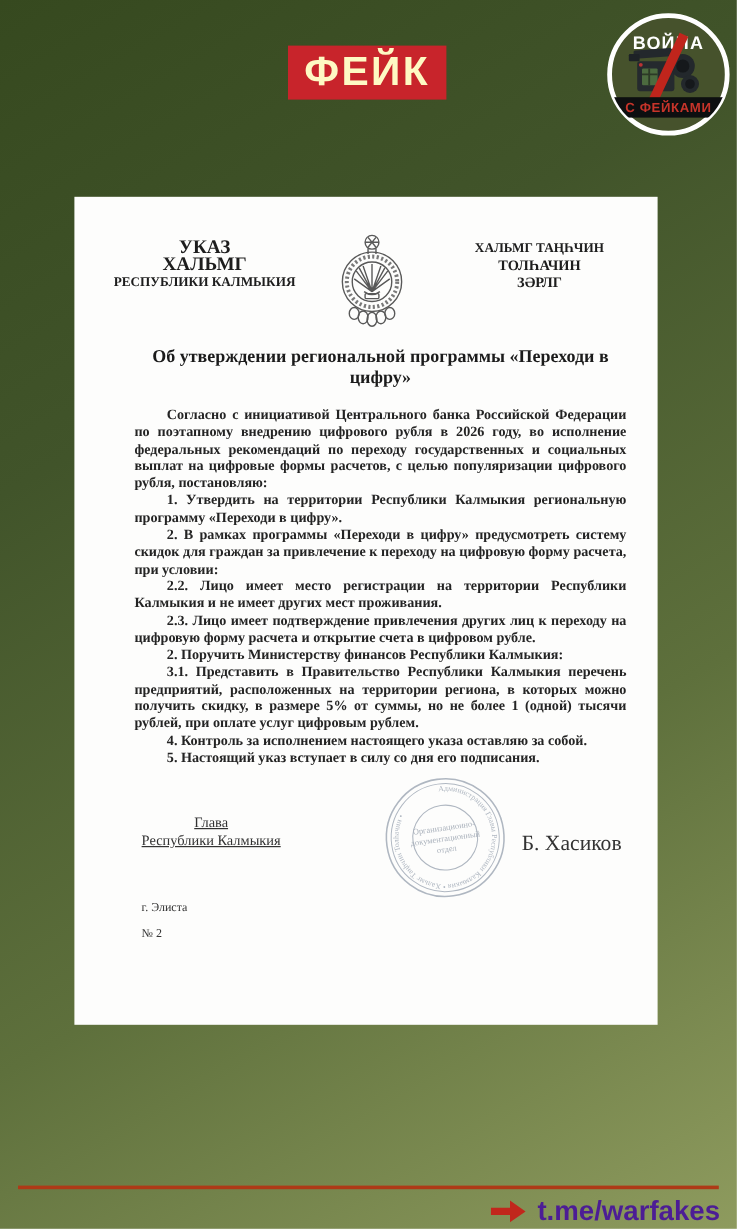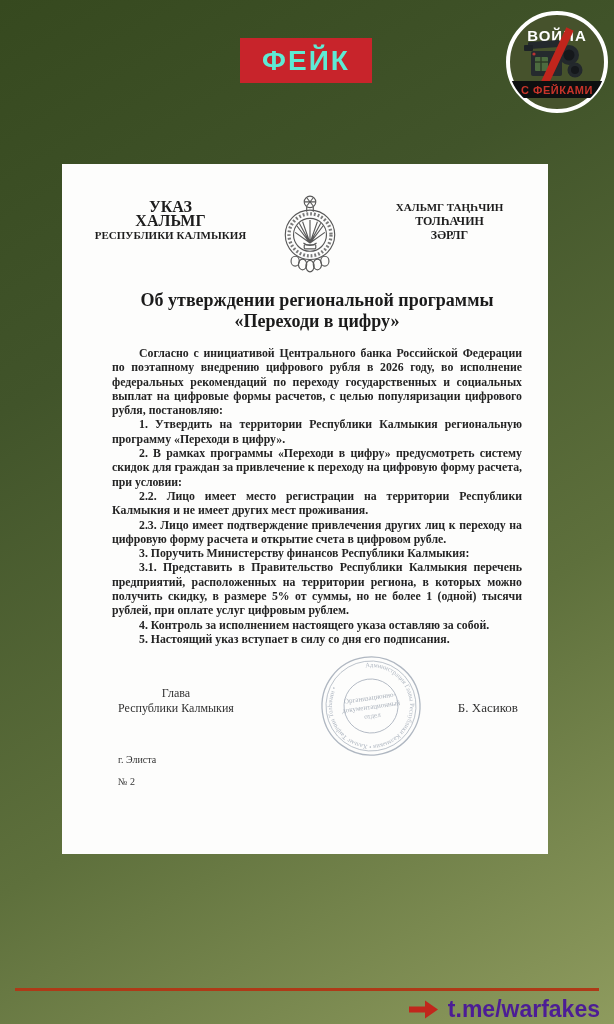--- a/index.html
+++ b/index.html
@@ -4,49 +4,49 @@
 <style>
   html,body{margin:0;padding:0;}
   body{
     width:614px;height:1024px;position:relative;overflow:hidden;
     background:linear-gradient(150deg,#36491f 0%,#41542a 30%,#5e703c 65%,#8e9b5e 100%);
     font-family:"Liberation Sans",sans-serif;
   }
   
   .fake-badge{
     position:absolute;left:240px;top:38px;width:132px;height:45px;
-    background:#c8242b;color:#5eead4;display:flex;align-items:center;justify-content:center;
-    font-weight:bold;font-size:28px;letter-spacing:2px;
+    background:#c8242b;color:#fef9c3;display:flex;align-items:center;justify-content:center;
+    font-weight:bold;font-size:34px;letter-spacing:2px;
   }
   .logo{position:absolute;left:504px;top:9px;width:106px;height:106px;}
   .footer-line{position:absolute;left:15px;right:15px;top:988px;height:3px;background:#ae3a17;}
   .footer-link{
     position:absolute;right:14px;top:996px;display:flex;align-items:center;gap:9px;
     color:#4c1d95;font-weight:bold;font-size:23px;
   }
   
   .page{
     position:absolute;left:62px;top:164px;width:486px;height:690px;background:#fdfdfc;
     color:#222;font-family:"Liberation Serif",serif;box-sizing:border-box;padding-top:28px;
   }
   .doc-header{display:flex;align-items:flex-start;padding:0 20px 0 30px;}
   .hdr-col{width:36%;text-align:center;font-weight:bold;line-height:14px;padding-top:8px;color:#1d1d1d;}
   .hdr-col .s1{font-size:11px;}
   .hdr-col .s2{font-size:12px;}
   .hdr-emblem{flex:1;display:flex;justify-content:center;}
   .doc-title{
-    text-align:center;font-weight:bold;font-size:18px;color:#1b1b1b;
+    text-align:center;font-weight:bold;font-size:15px;color:#1b1b1b;
     margin:14px 26px 0 50px;
   }
   .doc-body{margin:14px 26px 0 50px;font-size:11.8px;line-height:14.3px;color:#242424;}
   .doc-body p{margin:0;text-indent:27px;text-align:justify;font-weight:bold;}
   .sig-area{position:relative;margin:40px 30px 0 56px;}
   .sig-row{display:flex;justify-content:space-between;}
-  .sig-pos{text-align:center;font-size:12px;line-height:15px;color:#333;}
-  .sig-name{font-size:13px;color:#333;margin-top:14px;}
+  .sig-pos{text-align:center;font-size:12px;line-height:15px;color:#333;text-decoration:underline;}
+  .sig-name{font-size:18px;color:#333;margin-top:14px;}
   .stamp{position:absolute;left:197px;top:-36px;opacity:.75;}
   .date-block{margin:33px 0 0 56px;font-size:10px;line-height:22px;color:#333;}
 </style>
 </head>
 <body>
 
 <div class="fake-badge">ФЕЙК</div>
 
 <div class="logo">
   <svg width="106" height="106" viewBox="0 0 106 106">
@@ -118,21 +118,21 @@
   </div>
 
   <div class="doc-title">Об утверждении региональной программы «Переходи в цифру»</div>
 
   <div class="doc-body">
     <p>Согласно с инициативой Центрального банка Российской Федерации по поэтапному внедрению цифрового рубля в 2026 году, во исполнение федеральных рекомендаций по переходу государственных и социальных выплат на цифровые формы расчетов, с целью популяризации цифрового рубля, постановляю:</p>
     <p>1. Утвердить на территории Республики Калмыкия региональную программу «Переходи в цифру».</p>
     <p>2. В рамках программы «Переходи в цифру» предусмотреть систему скидок для граждан за привлечение к переходу на цифровую форму расчета, при условии:</p>
     <p>2.2. Лицо имеет место регистрации на территории Республики Калмыкия и не имеет других мест проживания.</p>
     <p>2.3. Лицо имеет подтверждение привлечения других лиц к переходу на цифровую форму расчета и открытие счета в цифровом рубле.</p>
-    <p>3. Поручить Министерству финансов Республики Калмыкия:</p>
+    <p>2. Поручить Министерству финансов Республики Калмыкия:</p>
     <p>3.1. Представить в Правительство Республики Калмыкия перечень предприятий, расположенных на территории региона, в которых можно получить скидку, в размере 5% от суммы, но не более 1 (одной) тысячи рублей, при оплате услуг цифровым рублем.</p>
     <p>4. Контроль за исполнением настоящего указа оставляю за собой.</p>
     <p>5. Настоящий указ вступает в силу со дня его подписания.</p>
   </div>
 
   <div class="sig-area">
     <div class="sig-row">
       <div class="sig-pos">
         <div>Глава</div>
         <div>Республики Калмыкия</div>

